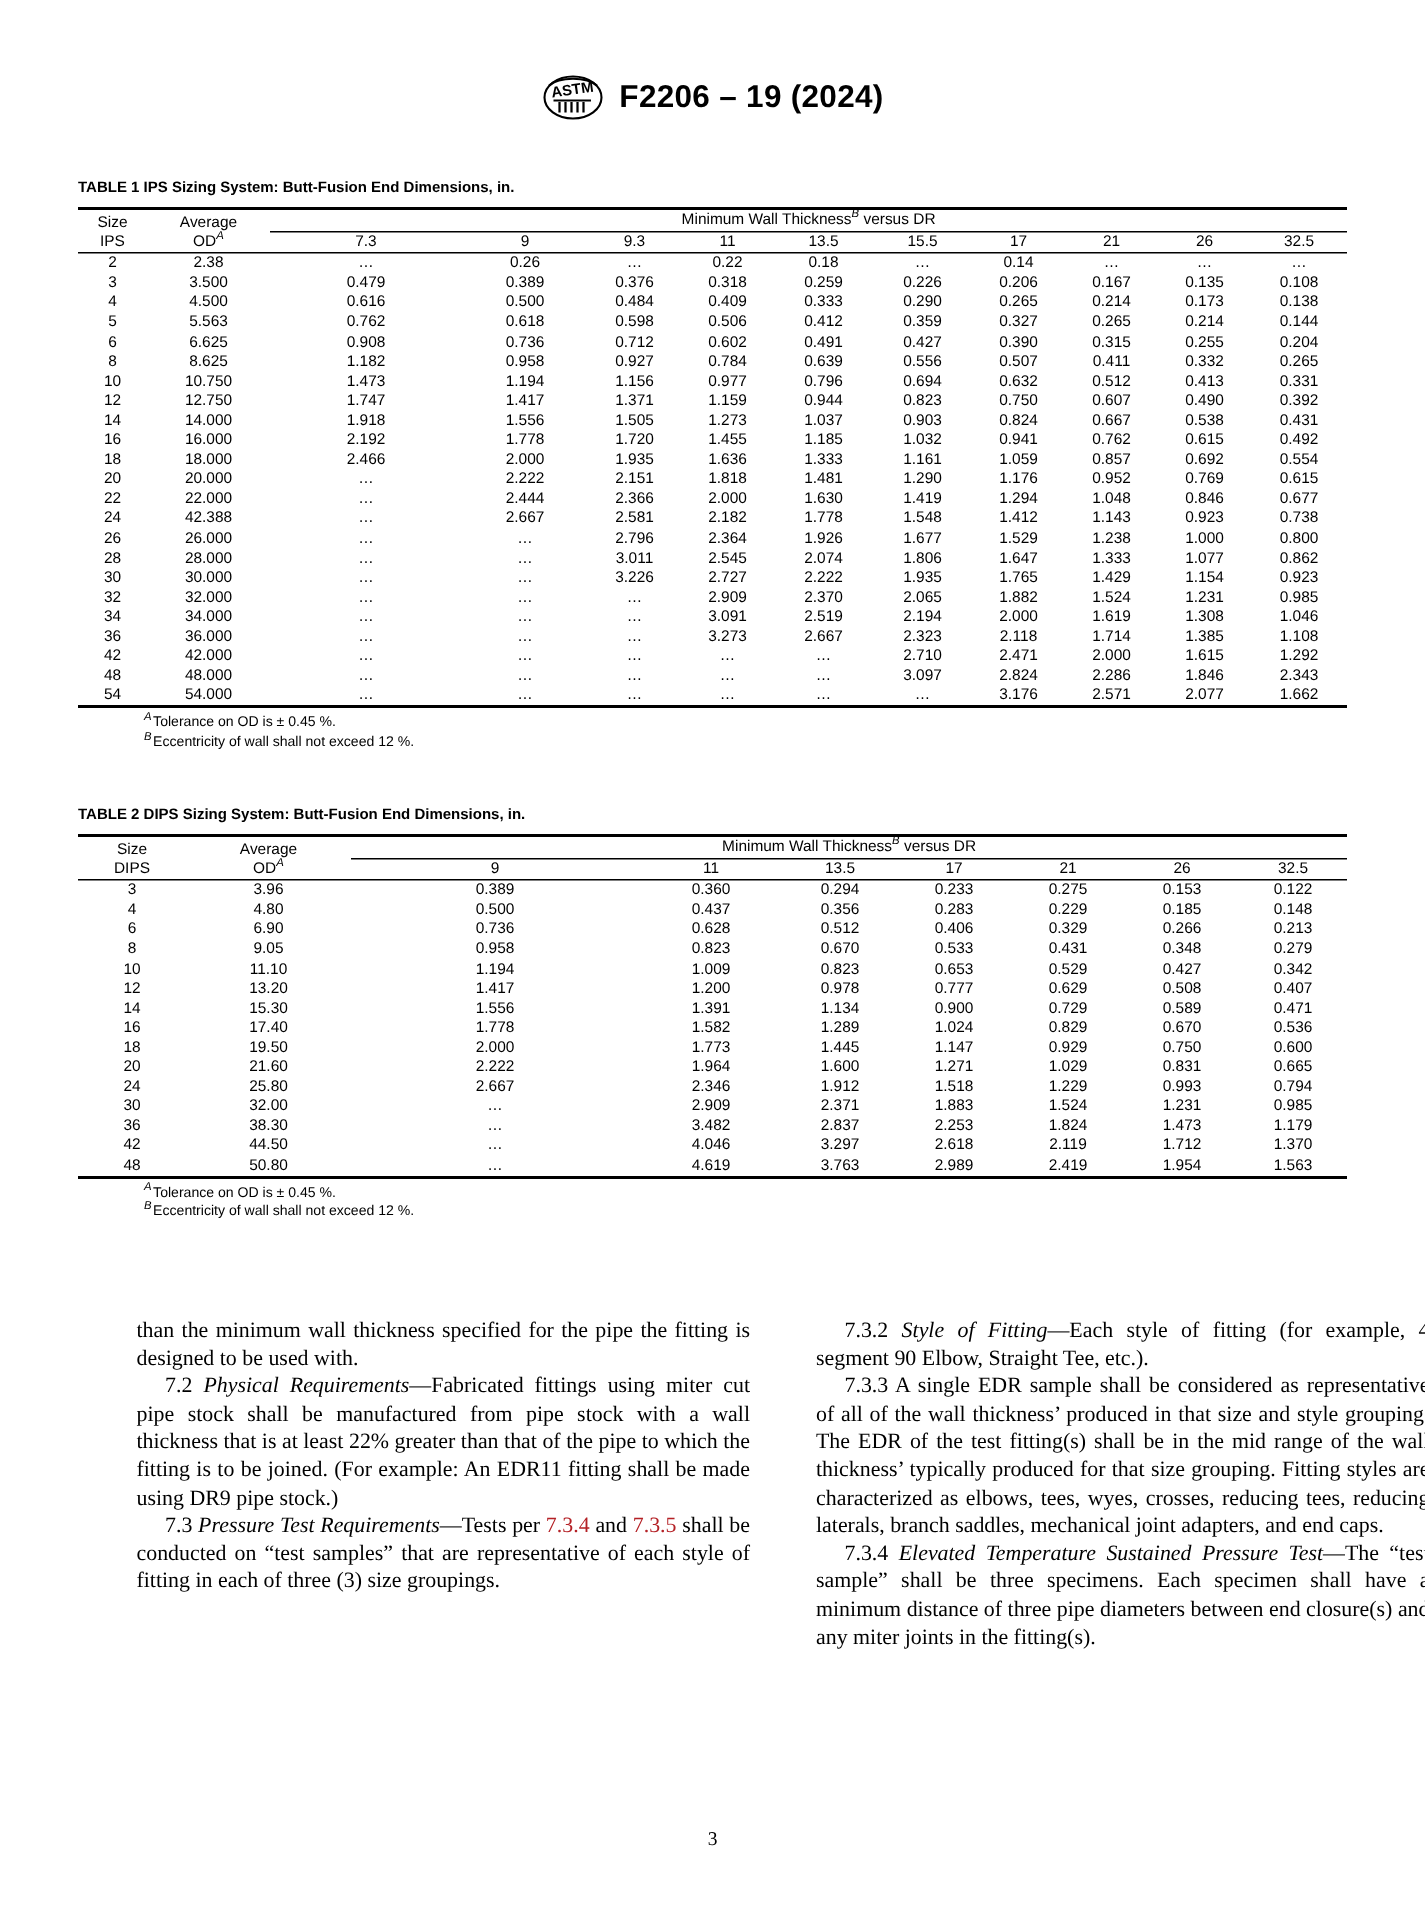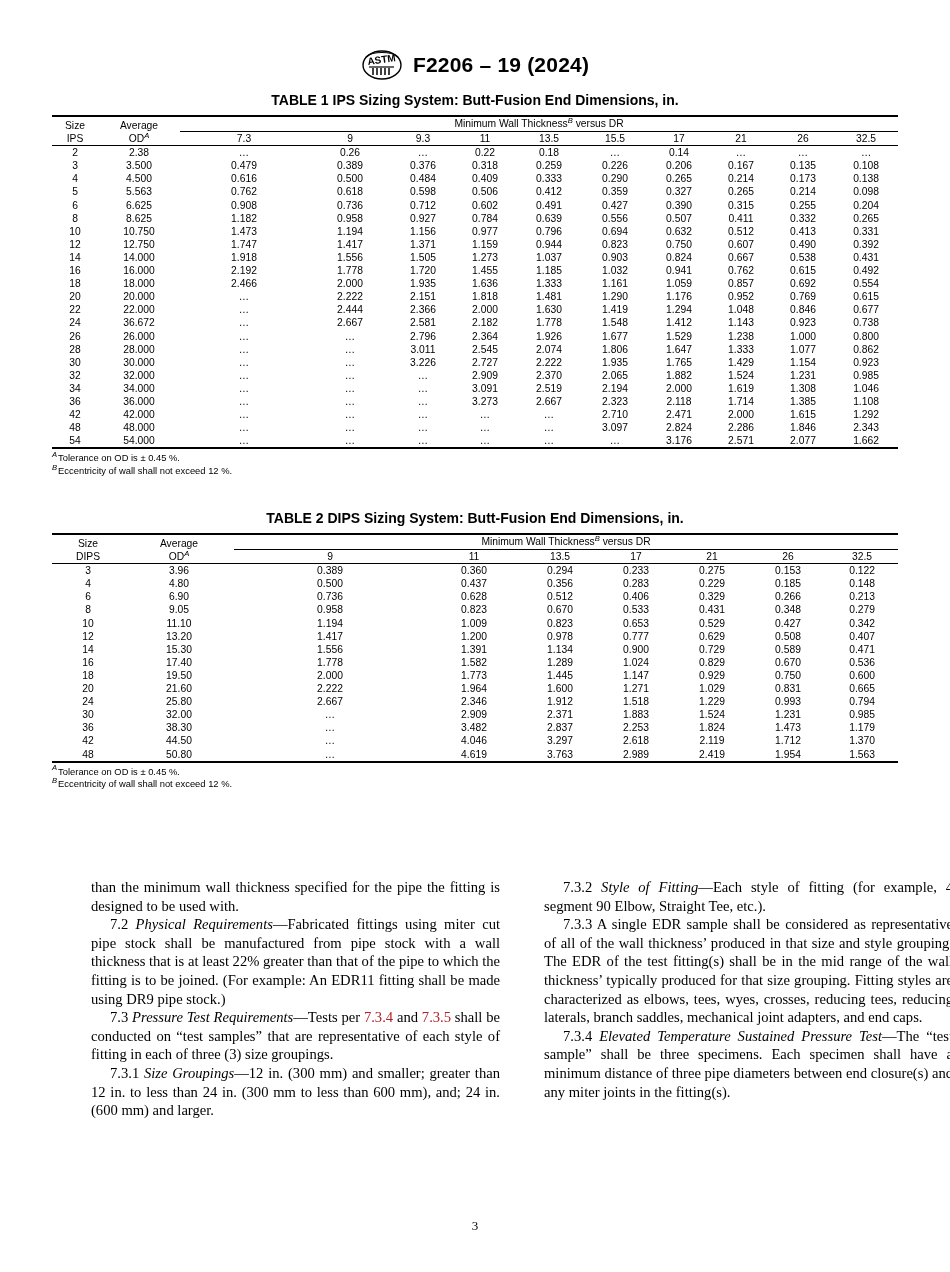--- a/index.html
+++ b/index.html
@@ -47,25 +47,26 @@
   .table-block {
     position: absolute;
     left: 52px;
     width: 846px;
     font-family: "Liberation Sans", sans-serif;
   }
   #table1-block { top: 92px; }
   #table2-block { top: 510px; }
 
   .table-caption {
-    text-align: center;
+    text-align: left;
     font-weight: bold;
-    font-size: 14px;
+    font-size: 10px;
     margin-bottom: 7px;
     font-family: "Liberation Sans", sans-serif;
+    margin-top: 28px;
   }
   table.data {
     width: 100%;
     border-collapse: collapse;
     font-size: 10.3px;
     table-layout: fixed;
   }
   table.data th, table.data td {
     padding: 0;
     font-weight: normal;
@@ -100,21 +101,21 @@
 
   .cellpad td { padding-top: 0.4px; }
 
   
   .footnotes {
     margin-top: 3px;
     font-family: "Liberation Sans", sans-serif;
     font-size: 9.4px;
     line-height: 12.6px;
   }
-  .footnotes div { white-space: nowrap; }
+  .footnotes div { white-space: nowrap; margin-left: 44px; }
   .footnotes sup {
     font-style: italic;
     font-size: 7.6px;
     vertical-align: super;
     line-height: 0;
     margin-right: 1px;
   }
 
   
   .body-columns {
@@ -268,21 +269,21 @@
           <td>5.563</td>
           <td>0.762</td>
           <td>0.618</td>
           <td>0.598</td>
           <td>0.506</td>
           <td>0.412</td>
           <td>0.359</td>
           <td>0.327</td>
           <td>0.265</td>
           <td>0.214</td>
-          <td>0.098</td>
+          <td>0.144</td>
         </tr>
         <tr class="cellpad">
           <td>6</td>
           <td>6.625</td>
           <td>0.908</td>
           <td>0.736</td>
           <td>0.712</td>
           <td>0.602</td>
           <td>0.491</td>
           <td>0.427</td>
@@ -398,21 +399,21 @@
           <td>2.000</td>
           <td>1.630</td>
           <td>1.419</td>
           <td>1.294</td>
           <td>1.048</td>
           <td>0.846</td>
           <td>0.677</td>
         </tr>
         <tr class="cellpad">
           <td>24</td>
-          <td>36.672</td>
+          <td>42.388</td>
           <td>…</td>
           <td>2.667</td>
           <td>2.581</td>
           <td>2.182</td>
           <td>1.778</td>
           <td>1.548</td>
           <td>1.412</td>
           <td>1.143</td>
           <td>0.923</td>
           <td>0.738</td>
@@ -767,24 +768,20 @@
   <div class="col">
     <p class="noindent">than the minimum wall thickness specified for the pipe the fitting is designed to be used with.</p>
     <p class="indent">
       <span>7.2</span>
       <span class="ital">Physical Requirements</span><span>—Fabricated fittings using miter cut pipe stock shall be manufactured from pipe stock with a wall thickness that is at least 22% greater than that of the pipe to which the fitting is to be joined. (For example: An EDR11 fitting shall be made using DR9 pipe stock.)</span>
     </p>
     <p class="indent">
       <span>7.3</span>
       <span class="ital">Pressure Test Requirements</span><span>—Tests per </span><span class="xref">7.3.4</span><span> and </span><span class="xref">7.3.5</span><span> shall be conducted on “test samples” that are representative of each style of fitting in each of three (3) size groupings.</span>
     </p>
-    <p class="indent">
-      <span>7.3.1</span>
-      <span class="ital">Size Groupings</span><span>—12 in. (300 mm) and smaller; greater than 12 in. to less than 24 in. (300 mm to less than 600 mm), and; 24 in. (600 mm) and larger.</span>
-    </p>
   </div>
   <div class="col">
     <p class="indent">
       <span>7.3.2</span>
       <span class="ital">Style of Fitting</span><span>—Each style of fitting (for example, 4 segment 90 Elbow, Straight Tee, etc.).</span>
     </p>
     <p class="indent">
       <span>7.3.3</span>
       <span>A single EDR sample shall be considered as representative of all of the wall thickness’ produced in that size and style grouping. The EDR of the test fitting(s) shall be in the mid range of the wall thickness’ typically produced for that size grouping. Fitting styles are characterized as elbows, tees, wyes, crosses, reducing tees, reducing laterals, branch saddles, mechanical joint adapters, and end caps.</span>
     </p>

